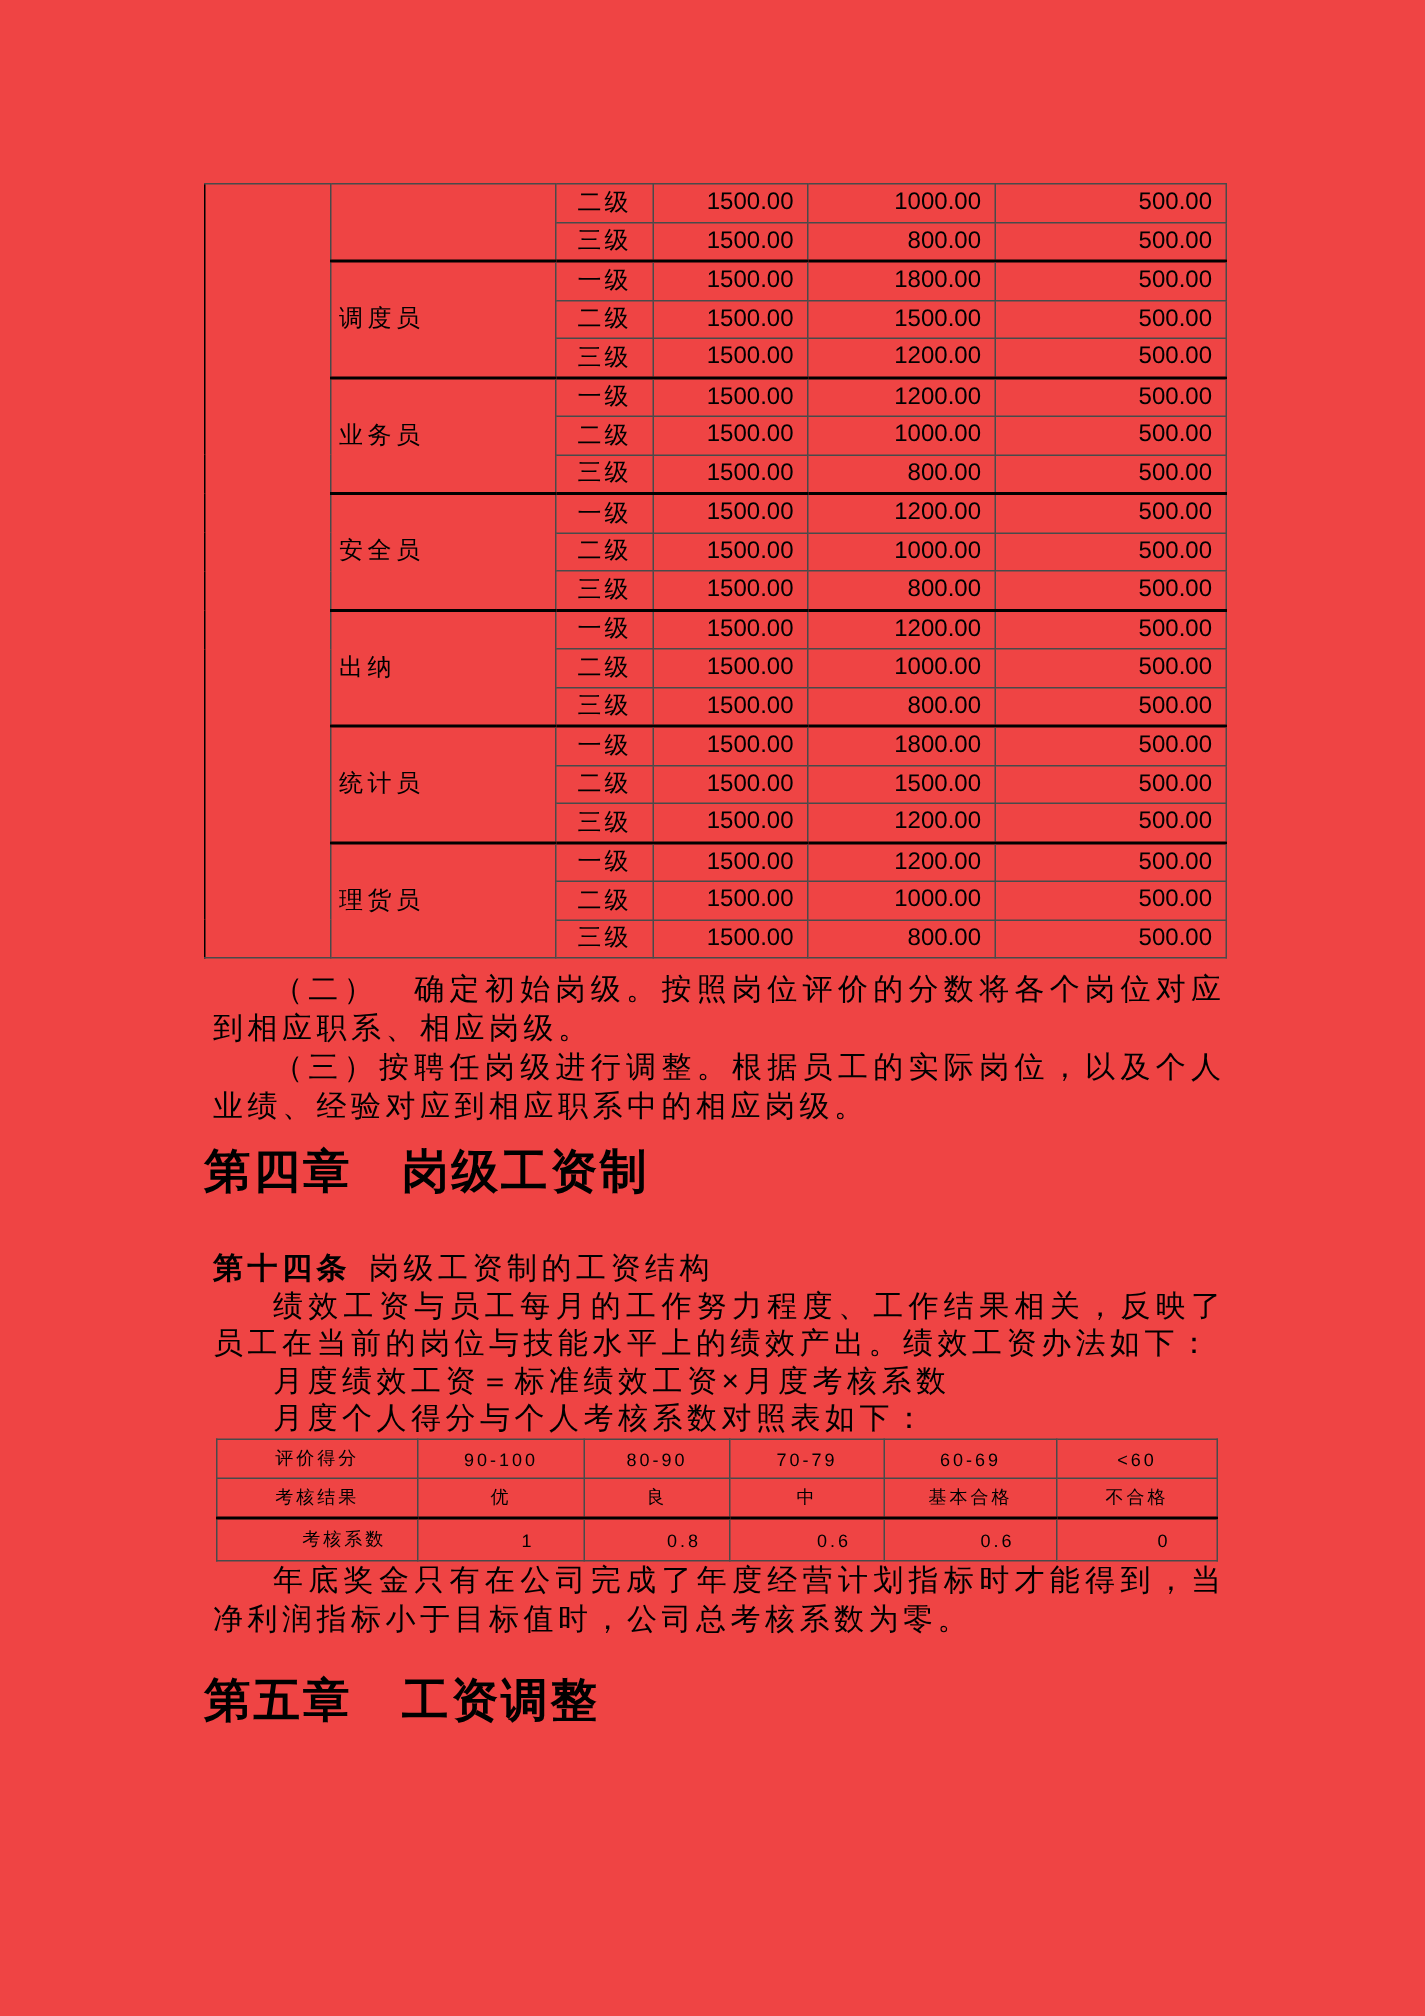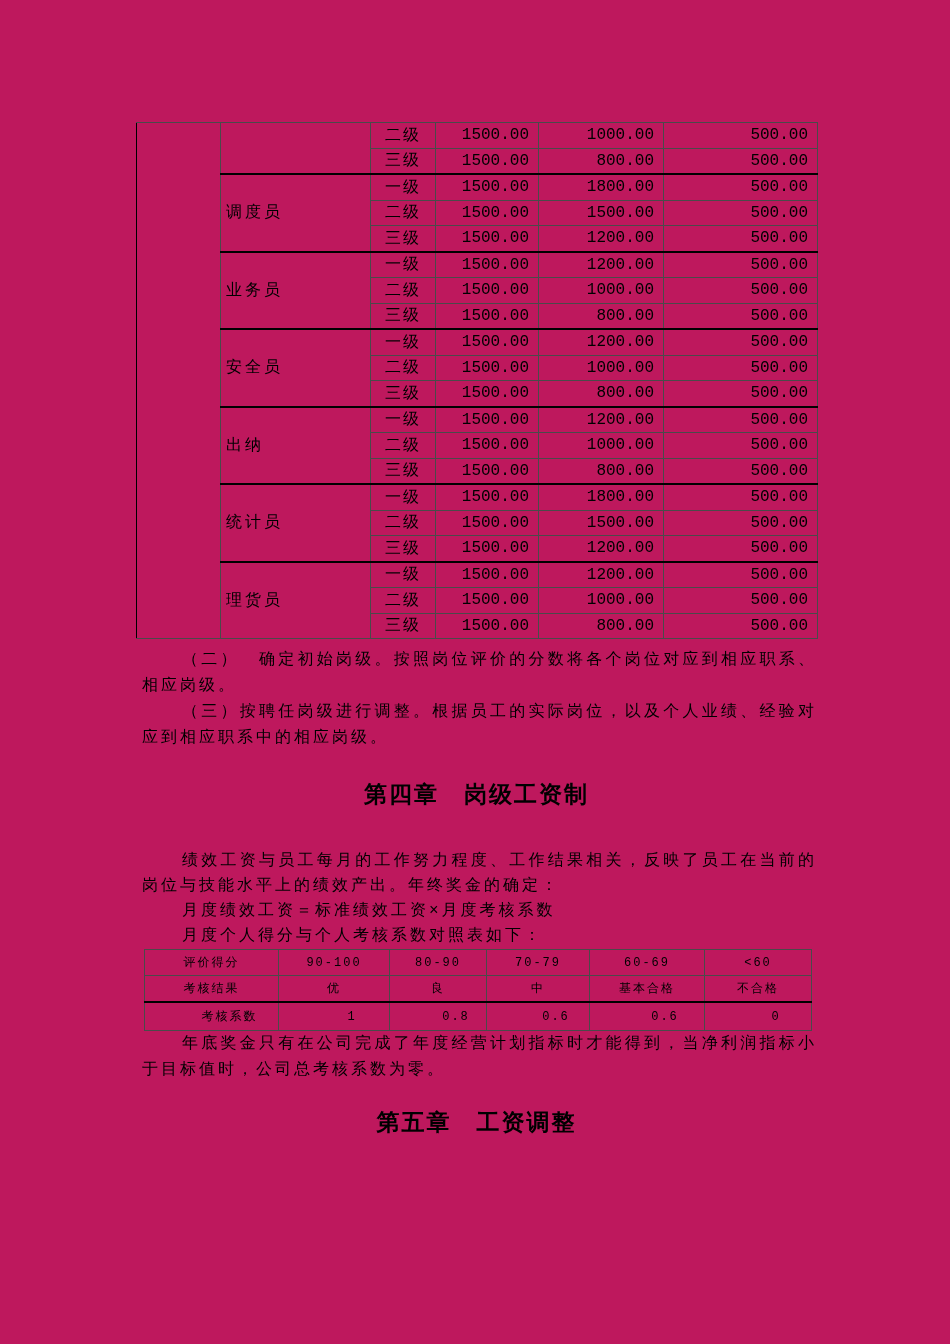--- a/index.html
+++ b/index.html
@@ -1,23 +1,23 @@
 <!DOCTYPE html>
 <html><head>
 <meta charset="utf-8">
 <style>
   html,body { margin:0; padding:0; }
   body { background:#ffffff; }
   .page {
     position: relative;
     width: 950px;
     height: 1344px;
-    background: #be185d;
+    background: #ef4444;
     color: #000000;
-    font-family: Liberation Mono, monospace;
+    font-family: Liberation Sans, sans-serif;
     overflow: hidden;
   }
   .doc {
     position: absolute;
     left: 136px;
     top: 122px;
     width: 681px;
   }
 
   
@@ -42,37 +42,37 @@
     padding-left: 5px;
     letter-spacing: 3px;
     margin-top: 16px;
   }
   .salary td.level-col { text-align: center; letter-spacing: 2px; }
   .salary td.num-col { text-align: right; padding-right: 9px; }
 
   
   .para {
     margin: 0 0 0 6px;
-    font-size: 16px;
+    font-size: 20px;
     line-height: 26px;
     letter-spacing: 3px;
     text-align: justify;
   }
   .para.first { margin-top: 8px; }
   .indent { text-indent: 40px; }
   .tight { line-height: 25px; }
   .b { font-weight: bold; }
   .article-title-gap { margin-left: 12px; }
 
   
   .chapter {
-    margin: 30px 0 38px 0;
-    font-size: 23px;
+    margin: 15px 0 38px 0;
+    font-size: 31px;
     font-weight: bold;
-    text-align: center;
+    text-align: left;
     letter-spacing: 2px;
     line-height: 30px;
   }
   .chapter.ch5 { margin-top: 26px; margin-bottom: 0; }
 
   
   .coef {
     width: 667px;
     margin-left: 8px;
     table-layout: fixed;
@@ -234,21 +234,24 @@
             <td class="num-col">500.00</td>
           </tr>
         </tbody>
     </table>
 
     <p class="para first indent">（二）　确定初始岗级。按照岗位评价的分数将各个岗位对应到相应职系、相应岗级。</p>
     <p class="para indent">（三）按聘任岗级进行调整。根据员工的实际岗位，以及个人业绩、经验对应到相应职系中的相应岗级。</p>
 
     <div class="chapter">第四章　岗级工资制</div>
 
-    <p class="para tight indent">绩效工资与员工每月的工作努力程度、工作结果相关，反映了员工在当前的岗位与技能水平上的绩效产出。年终奖金的确定：</p>
+    <p class="para tight">
+      <span class="b">第十四条</span><span class="article-title-gap">岗级工资制的工资结构</span>
+    </p>
+    <p class="para tight indent">绩效工资与员工每月的工作努力程度、工作结果相关，反映了员工在当前的岗位与技能水平上的绩效产出。绩效工资办法如下：</p>
     <p class="para tight indent">月度绩效工资＝标准绩效工资×月度考核系数</p>
     <p class="para tight indent">月度个人得分与个人考核系数对照表如下：</p>
 
     <table class="coef">
       <colgroup>
         <col style="width:134px">
         <col style="width:111px">
         <col style="width:97px">
         <col style="width:103px">
         <col style="width:115px">

